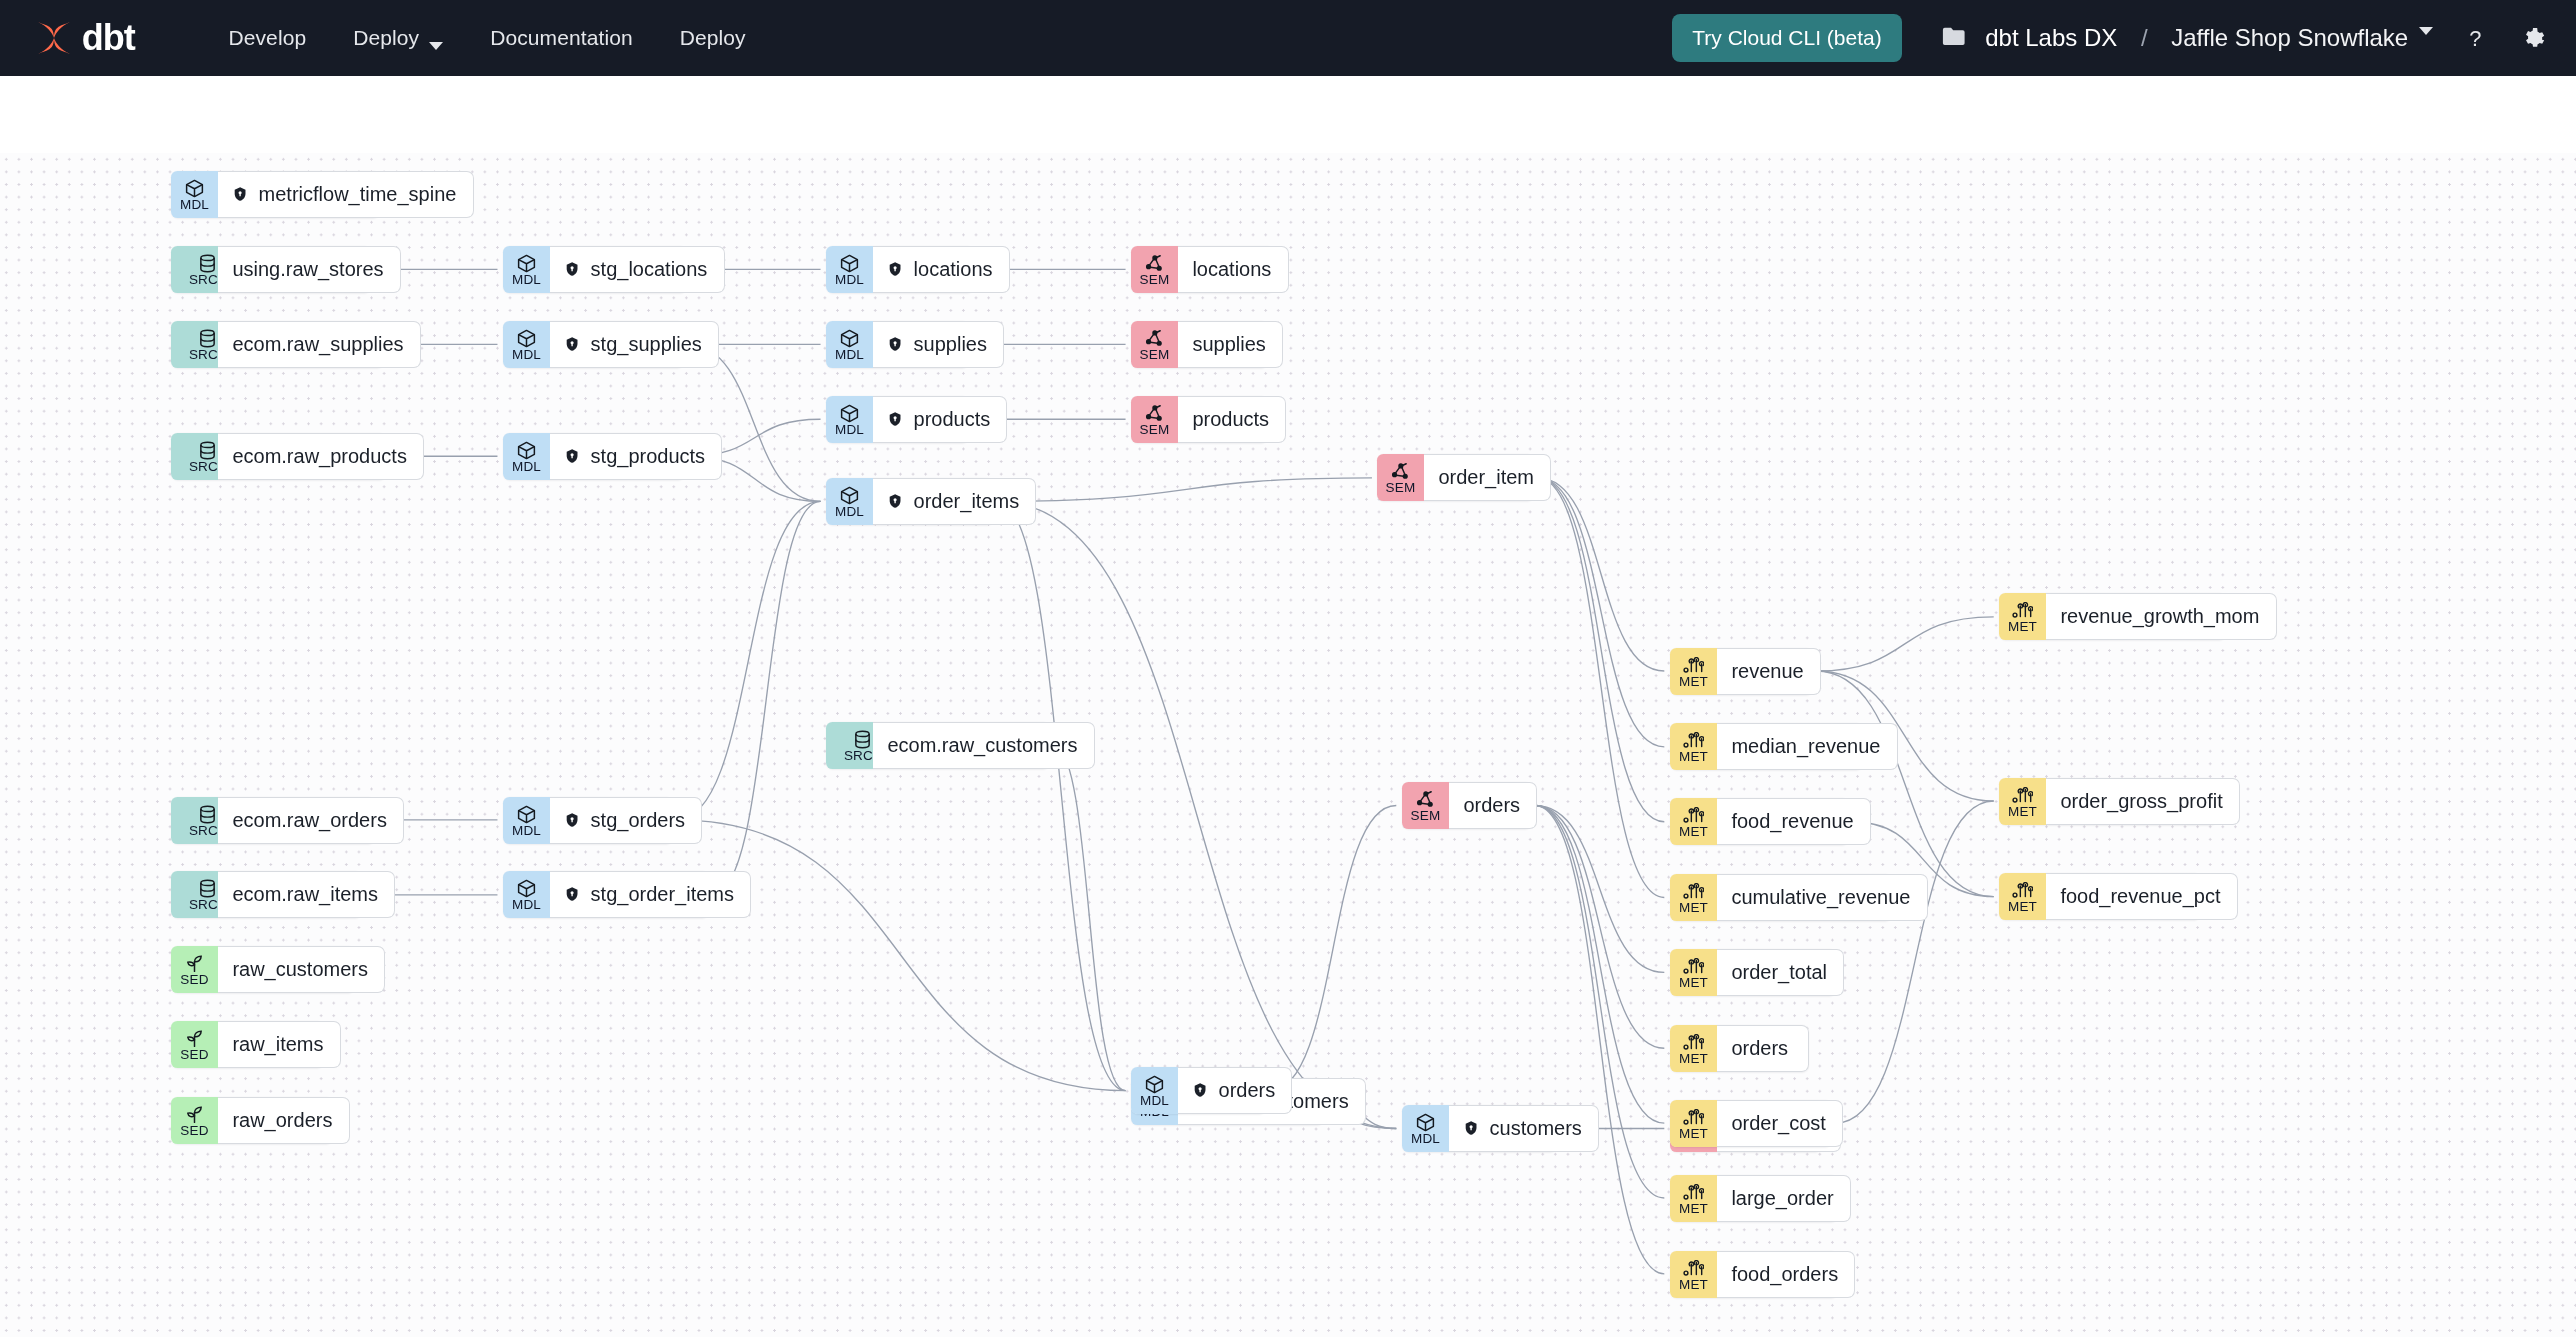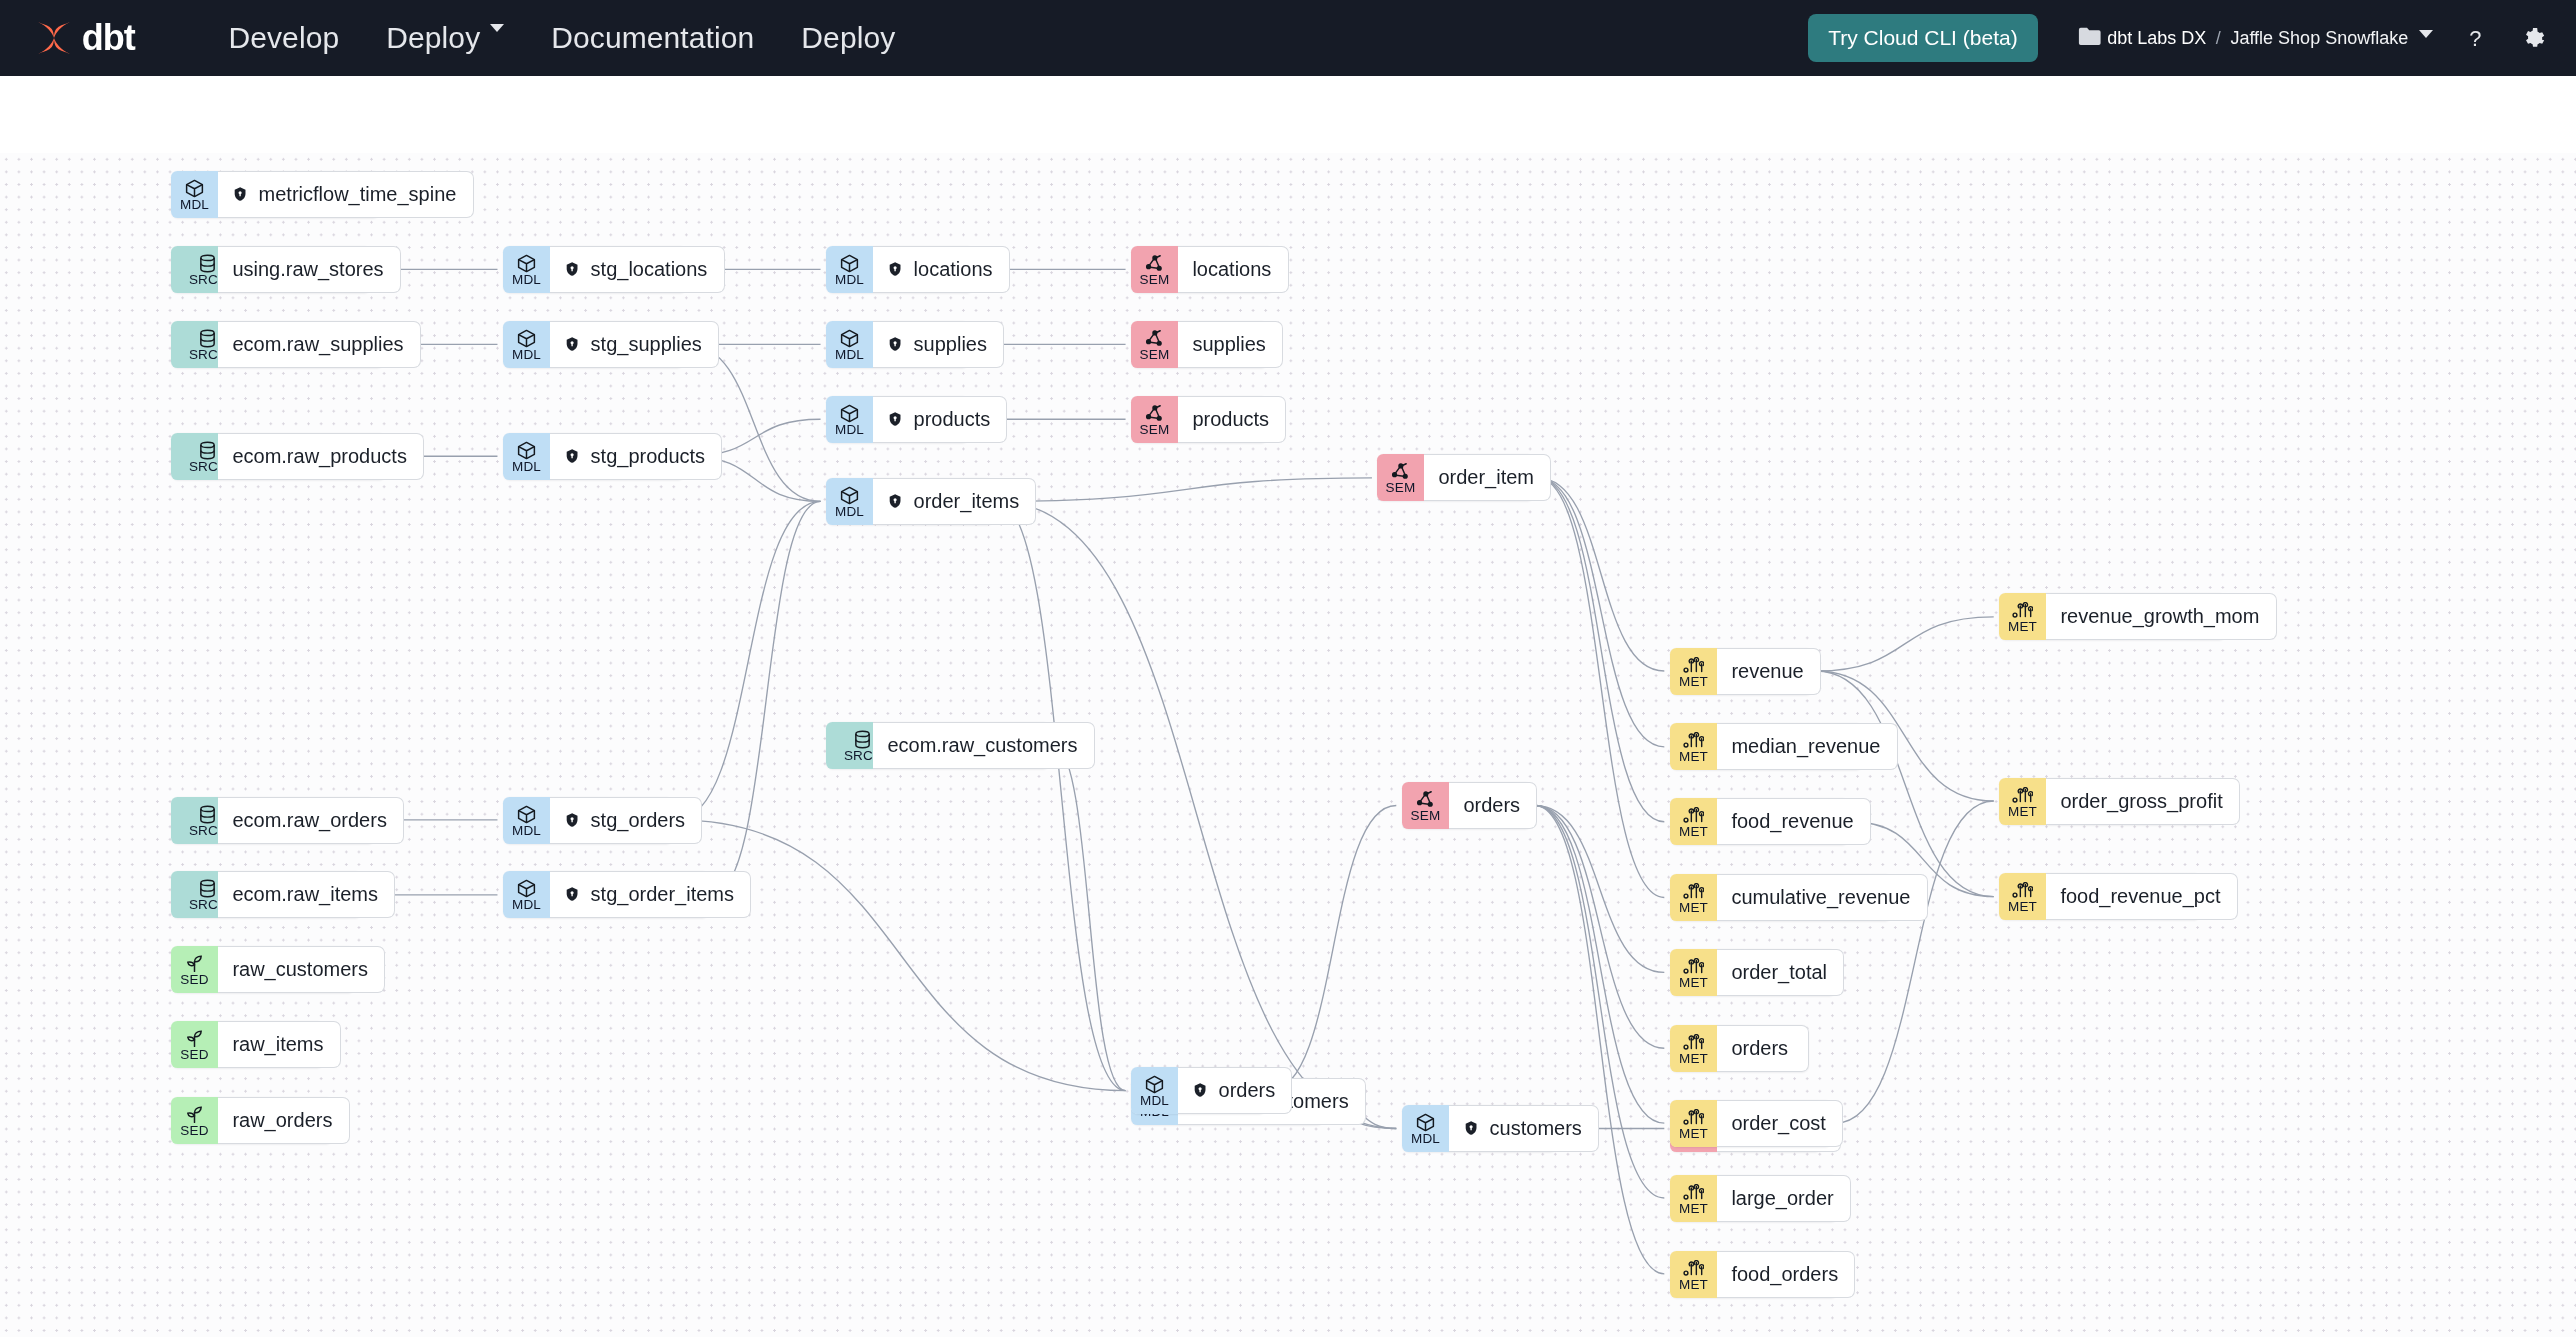--- a/index.html
+++ b/index.html
@@ -15,33 +15,33 @@
     position: absolute; left: 0; top: 0;
     width: 2576px; height: 76px;
     background: #161B26;
     display: flex; align-items: center;
     color: #ffffff;
   }
   #logo-wrap { display: flex; align-items: center; margin-left: 32.5px; }
   #logo-wrap svg { display: block; }
   .nav-links { display: flex; align-items: center; margin-left: 70px; gap: 0px; }
   .nav-link {
-    font-size: 30px; color: #E5E7EB; padding: 0 23.5px;
-    display: flex; align-items: flex-start; gap: 10px; cursor: pointer;
+    font-size: 21px; color: #E5E7EB; padding: 0 23.5px;
+    display: flex; align-items: flex-end; gap: 10px; cursor: pointer;
     letter-spacing: 0.1px;
   }
   .caret-down { width: 0; height: 0; border-left: 7.2px solid transparent;
     border-right: 7.2px solid transparent; border-top: 8.1px solid #E5E7EB; margin-top: 2.7px; }
   .nav-right { margin-left: auto; display: flex; align-items: center; margin-right: 31px; gap: 0; }
   #try-cli {
     background: #2E7B7F; color: #ffffff; font-size: 21px;
     border: none; border-radius: 8.1px; padding: 11.7px 20px; cursor: pointer;
     font-family: "Liberation Sans", sans-serif;
   }
-  #breadcrumb-top { display: flex; align-items: center; gap: 6px; margin-left: 40px; font-size: 18px; }
+  #breadcrumb-top { display: flex; align-items: center; gap: 20px; margin-left: 40px; font-size: 24px; }
   #breadcrumb-top .folder { display: inline-block; }
   .bc-sep { color: #9CA3AF; margin: 0 3.6px; }
   .bc-proj { display: flex; align-items: flex-start; gap: 10.8px; cursor: pointer; color: #F3F4F6; }
   #help-icon, #gear-icon-top { margin-left: 31px; cursor: pointer; display: flex; align-items: center; }
 
   
   #toolbar {
     position: absolute; left: 0; top: 76px; width: 2576px; height: 78px;
     background: transparent;
   }

